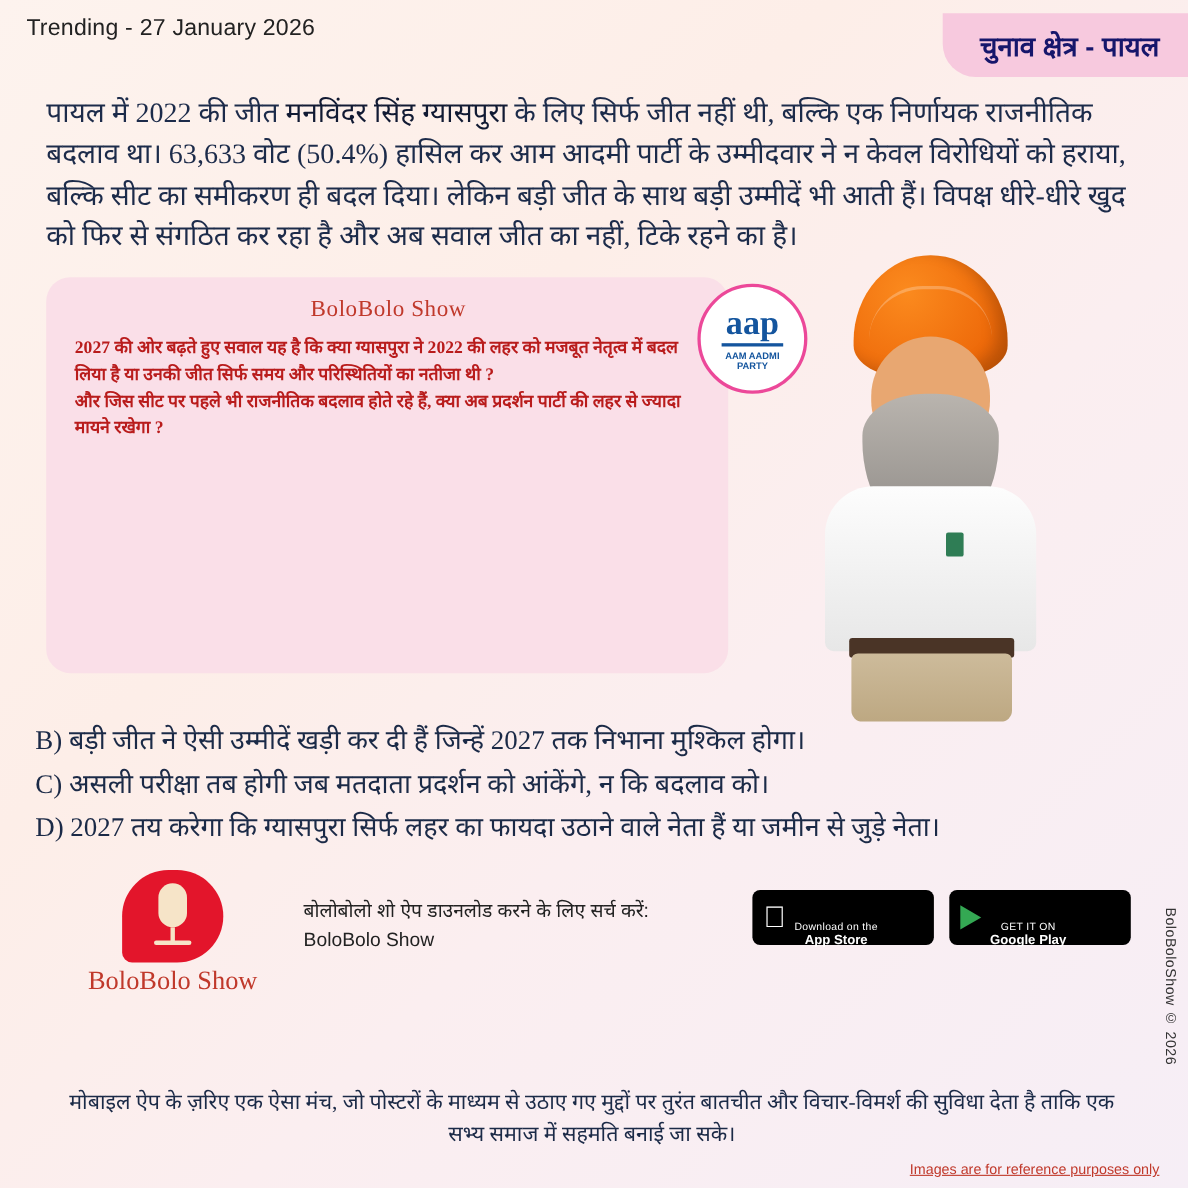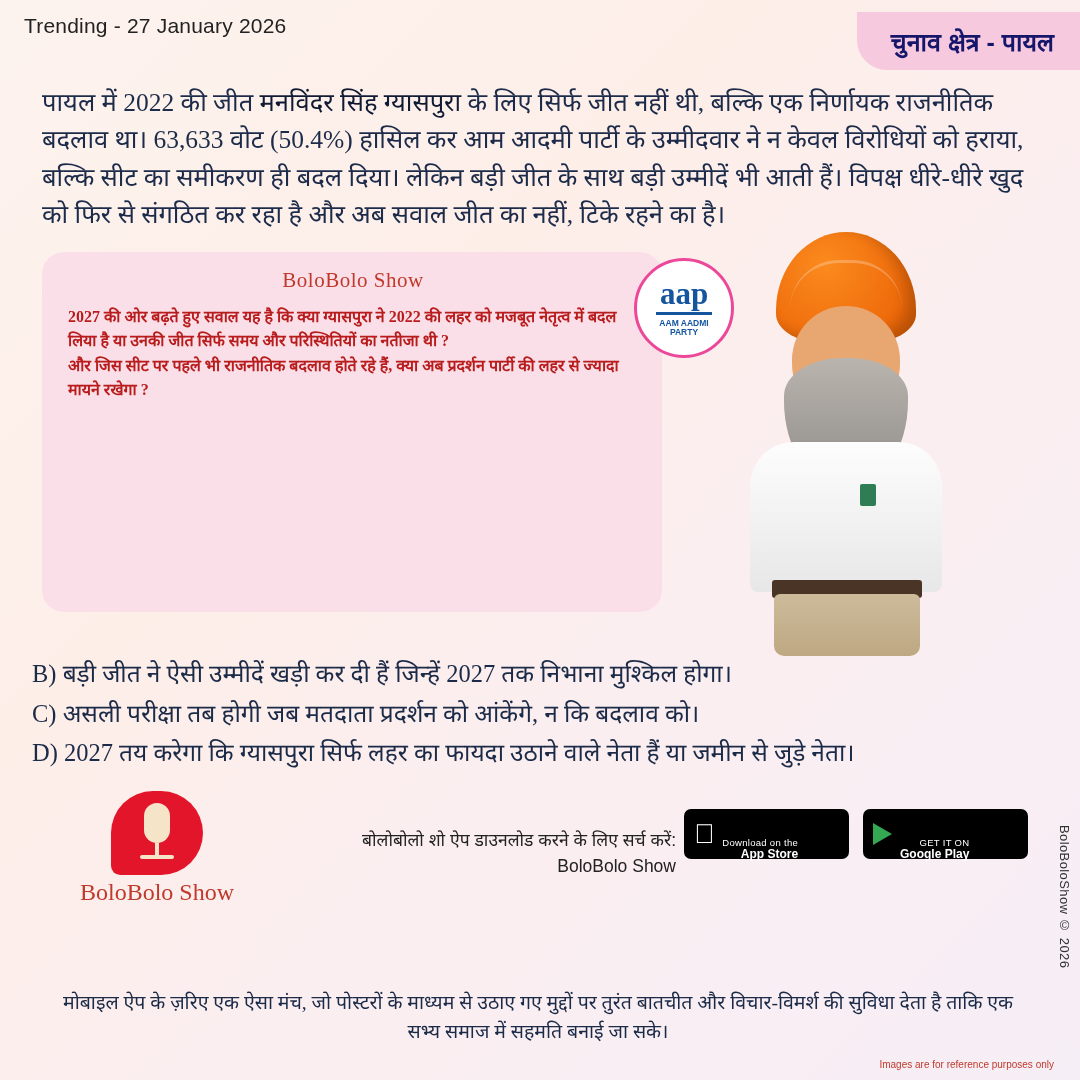--- a/index.html
+++ b/index.html
@@ -223,37 +223,37 @@
     position:absolute; left:50%; top:64px; transform:translateX(-50%);
     width:34px; height:4px; background:#f6e4c8; border-radius:2px;
   }
   .logo-text {
     color: #c0392b;
     font-family: "Liberation Serif", serif;
     font-size: 24px;
     margin-top: 4px;
   }
   .download-block {
-    position: absolute; left: 276px; top: 36px;
-    width: 400px; text-align: right;
+    position: absolute; left: 276px; top: 24px;
+    width: 400px; text-align: left;
     font-size: 17.5px; color: #222; line-height: 1.5;
   }
   .store-badges {
     position: absolute; left: 684px; top: 18px;
     display: flex; gap: 14px;
   }
   .badge {
     background: #000; color: #fff;
     border-radius: 7px;
     height: 50px; width: 165px;
     display: flex; align-items: center; gap: 8px;
     padding: 0 10px;
   }
   .badge .glyph { font-size: 27px; line-height: 1; }
-  .badge .txt { text-align: right; margin-top: 30px; }
+  .badge .txt { text-align: center; margin-top: 30px; }
   .badge .small { font-size: 9.5px; letter-spacing: .3px; display:block; }
   .badge .big { font-size: 12px; font-weight: bold; display:block; line-height:1.05; }
   .play-tri {
     width: 0; height: 0;
     border-left: 19px solid #34a853;
     border-top: 11px solid transparent;
     border-bottom: 11px solid transparent;
   }
   .tagline {
     position: absolute;
@@ -268,22 +268,23 @@
     position: absolute;
     right: 8px; bottom: 112px;
     writing-mode: vertical-rl;
     font-size: 13px;
     color: #333;
     letter-spacing: .4px;
   }
   .refnote {
     position: absolute;
     right: 26px; bottom: 10px;
-    font-size: 10px;
+    font-size: 13px;
     color: #c0392b;
+    text-decoration: underline;
   }
 </style>
 </head>
 <body>
 
 <div class="header">
   <div class="trending">Trending - 27 January 2026</div>
   <div class="constituency-pill">चुनाव क्षेत्र - पायल</div>
 </div>
 

